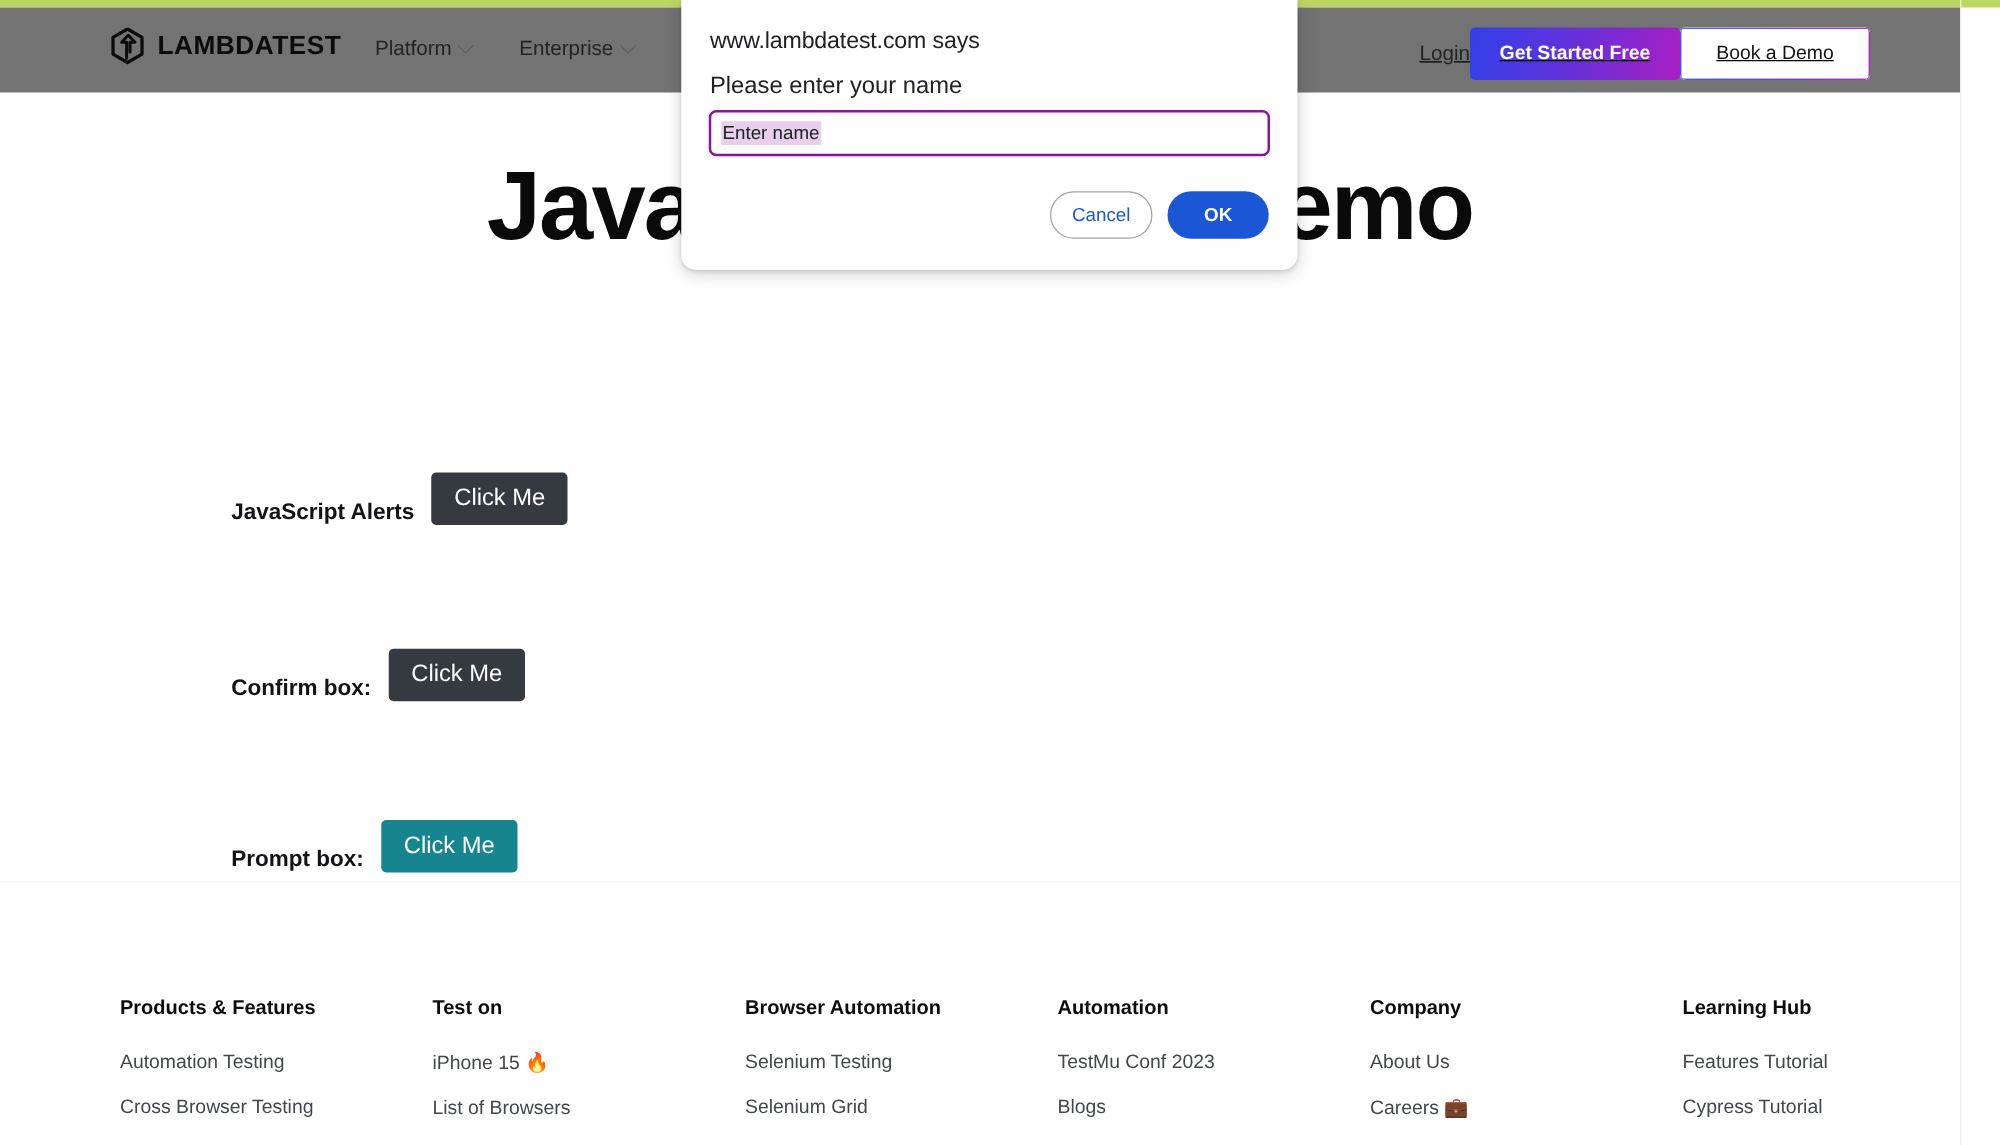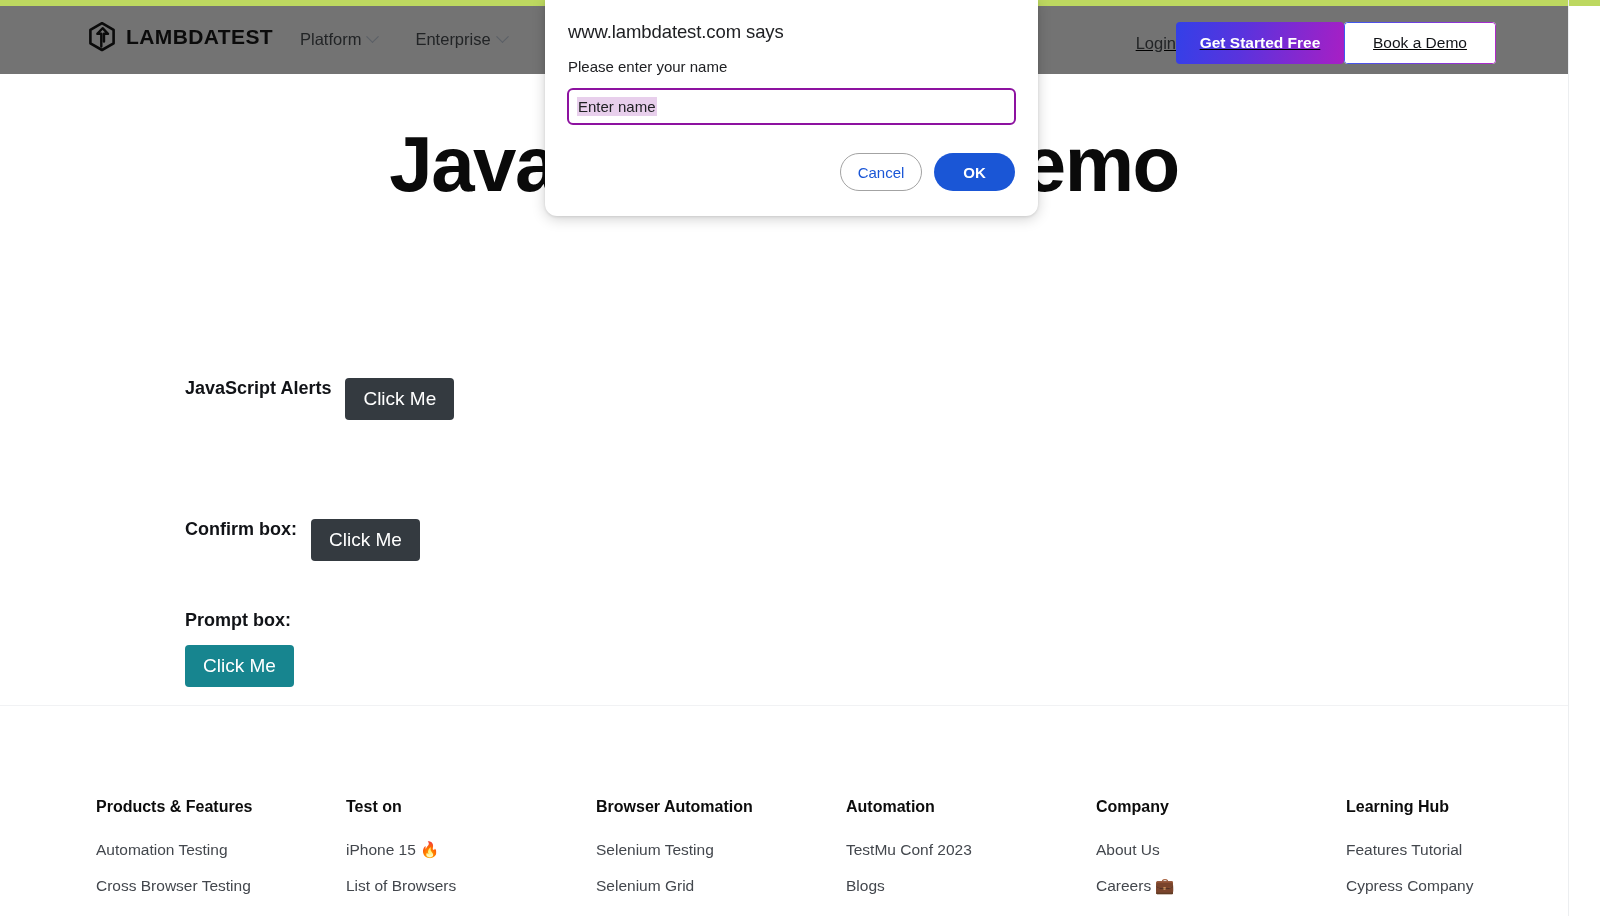--- a/index.html
+++ b/index.html
@@ -102,25 +102,25 @@
   #hero-title {
     position: absolute; top: 122px; left: 0; width: 1568px;
     text-align: center;
     font-size: 78px; font-weight: 700; letter-spacing: -1.5px;
     color: #0a0a0a; line-height: 1.1;
   }
 
   
   .demo-row {
     position: absolute;
-    display: flex; align-items: flex-start; gap: 14px;
+    display: flex; align-items: flex-end; gap: 14px;
   }
   #row-alerts  { left: 185px; top: 378px; }
   #row-confirm { left: 185px; top: 519px; }
-  #row-prompt  { left: 185px; top: 610px; flex-direction: column; }
+  #row-prompt  { left: 185px; top: 656px; }
 
   .demo-label {
     font-size: 18px; font-weight: 700; color: #111317;
     white-space: nowrap;
   }
   .demo-btn {
     height: 42px; padding: 0 18px;
     display: flex; align-items: center; justify-content: center;
     font-size: 19px; color: #ffffff;
     border: none; border-radius: 4px; cursor: pointer;
@@ -163,21 +163,21 @@
     box-shadow: 0 3px 14px rgba(0,0,0,0.18), 0 1px 3px rgba(0,0,0,0.10);
     z-index: 50;
   }
   #dialog-title {
     position: absolute; left: 23px; top: 21px;
     font-size: 18.5px; font-weight: 400; color: #202124;
     letter-spacing: -0.1px;
   }
   #dialog-message {
     position: absolute; left: 23px; top: 58px;
-    font-size: 15px; color: #202124;
+    font-size: 19px; color: #202124;
   }
   #dialog-input {
     position: absolute; left: 22px; top: 88px;
     width: 449px; height: 37px;
     border: 2px solid #8d12a0;
     border-radius: 6px;
     background: #ffffff;
     font-size: 15px; color: #202124;
     padding: 0 9px;
     font-family: "Liberation Sans", sans-serif;
@@ -301,21 +301,21 @@
 
       <div class="footer-col">
         <div class="footer-heading">Company</div>
         <div class="footer-link">About Us</div>
         <div class="footer-link">Careers 💼</div>
       </div>
 
       <div class="footer-col">
         <div class="footer-heading">Learning Hub</div>
         <div class="footer-link">Features Tutorial</div>
-        <div class="footer-link">Cypress Company</div>
+        <div class="footer-link">Cypress Tutorial</div>
       </div>
 
     </div>
   </footer>
 
   <div id="js-dialog">
     <div id="dialog-title">www.lambdatest.com says</div>
     <div id="dialog-message">Please enter your name</div>
     <input id="dialog-input" type="text" placeholder="Enter name" style="">
     <div id="dialog-input-overlay">Enter name</div>

